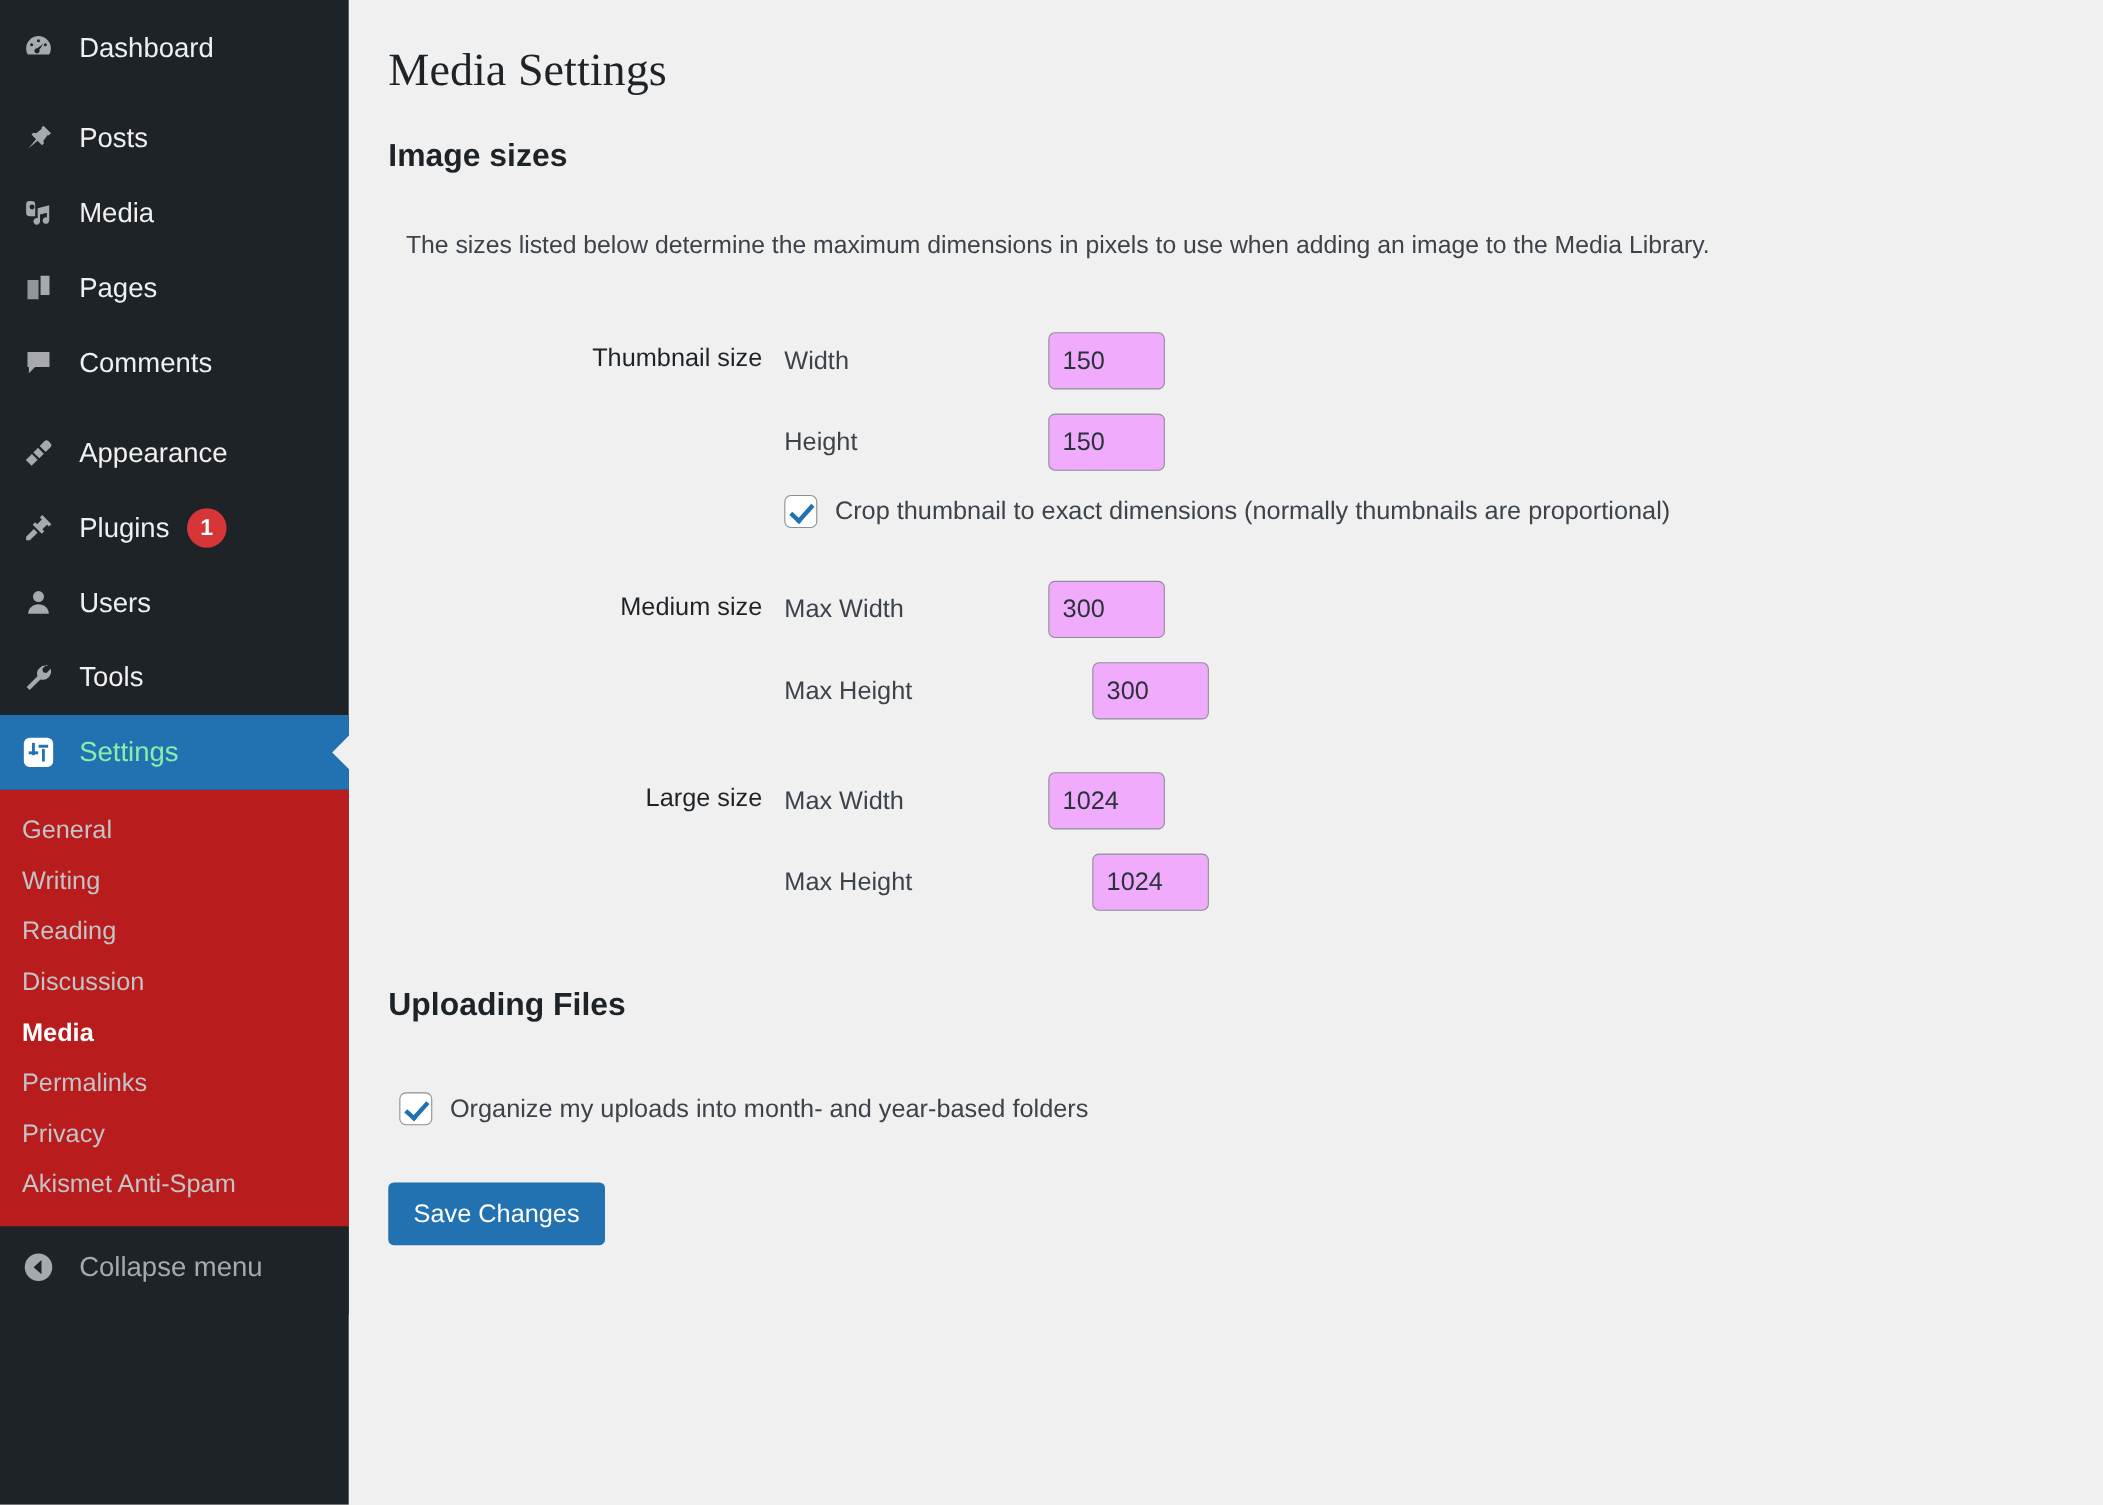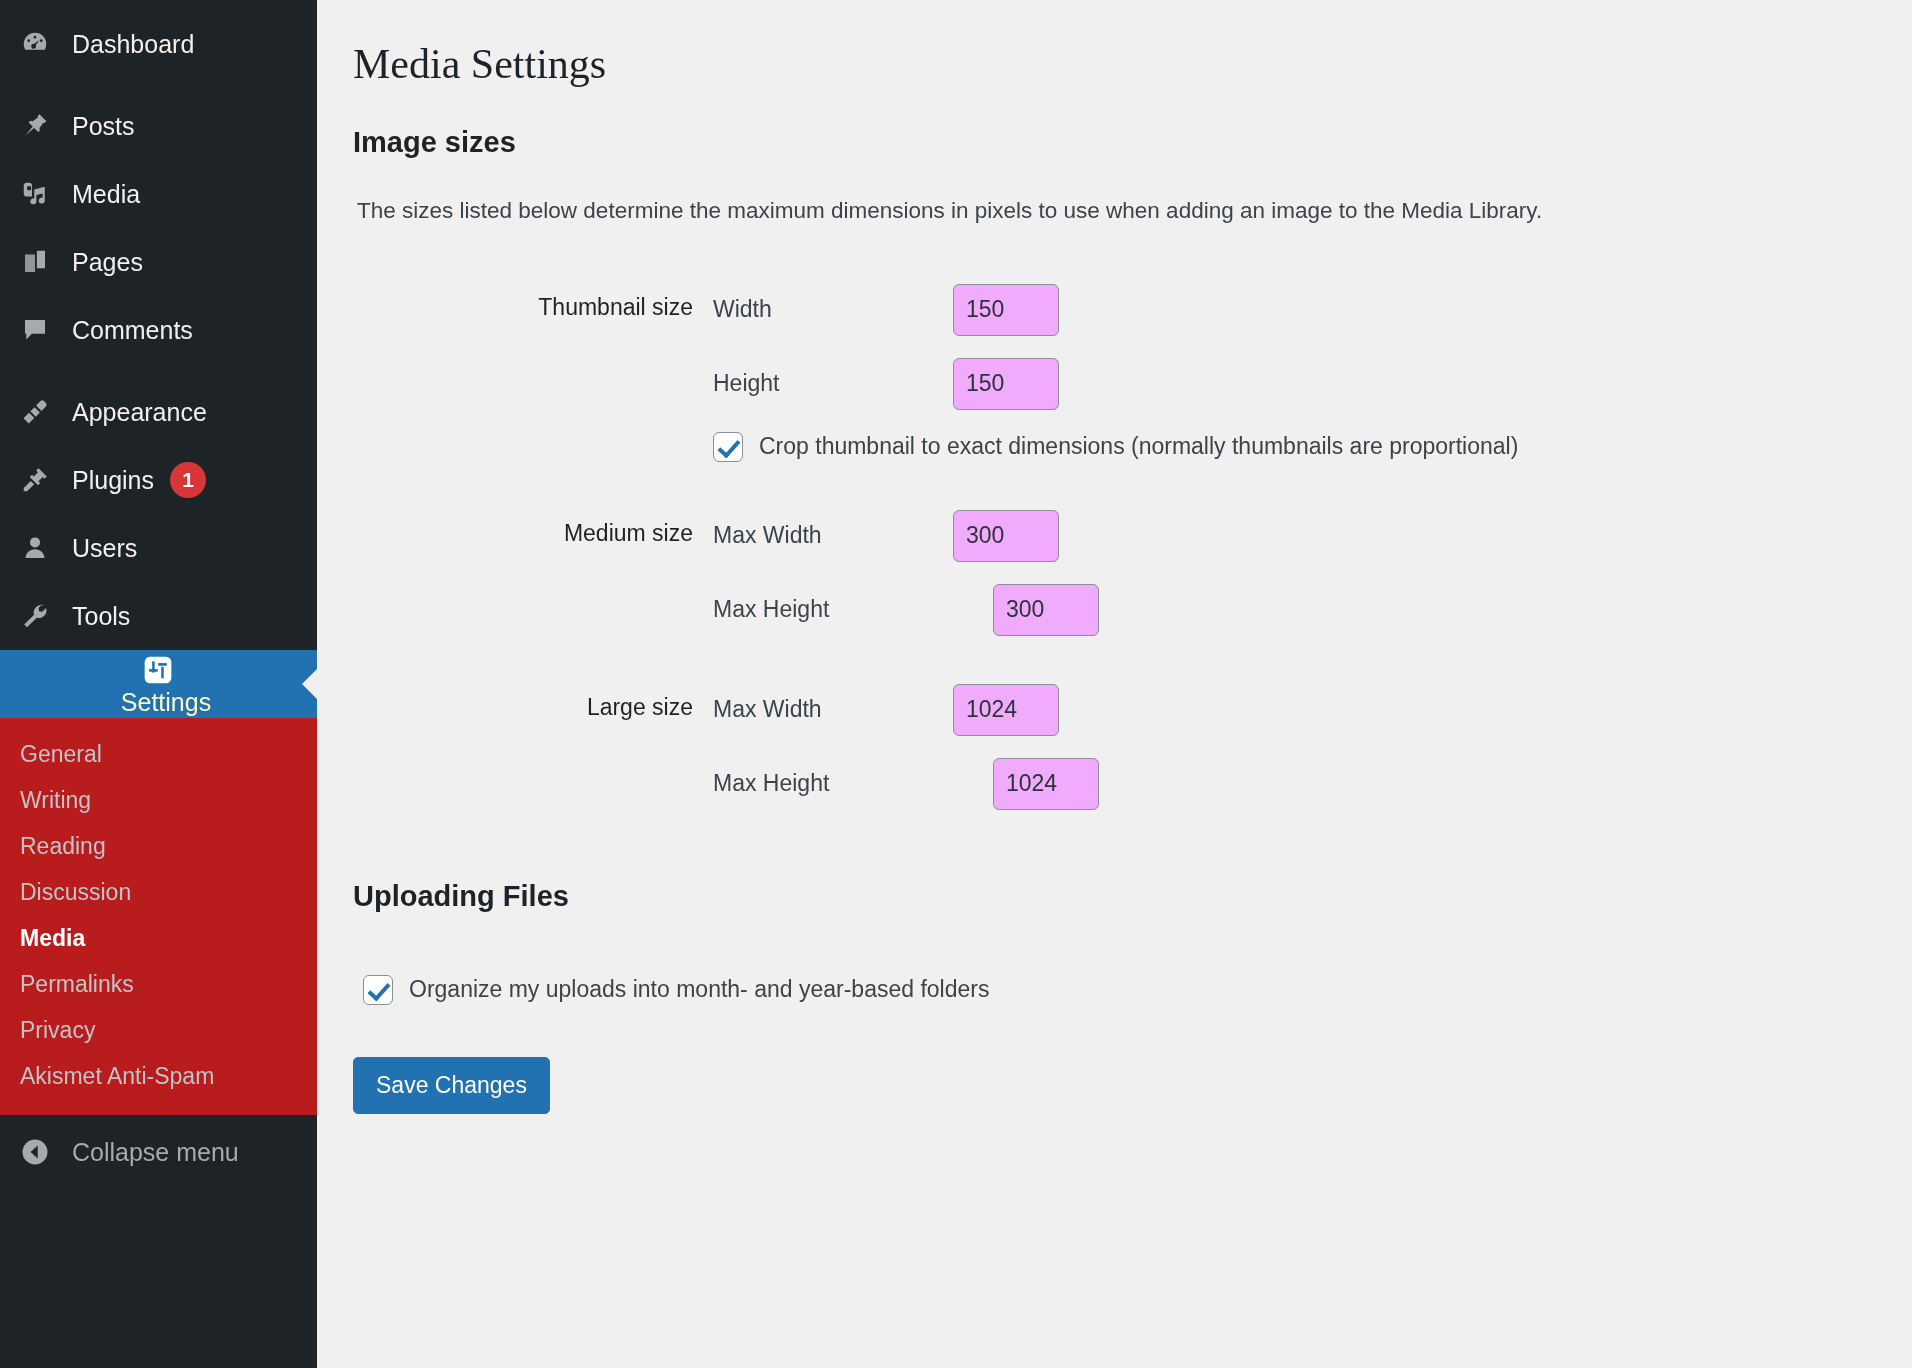--- a/index.html
+++ b/index.html
@@ -45,22 +45,21 @@
     display: flex;
     align-items: center;
     justify-content: center;
     margin-right: 17px;
     color: #a7aaad;
   }
   .menu-item .mi-icon svg { display: block; }
   .menu-item .mi-label { line-height: 1; white-space: nowrap; }
   .menu-item.current {
     background: #2271b1;
-    color: #fef9c3;
-    flex-direction: column;
+    color: #86efac;
   }
   .menu-item.current .mi-icon { color: #fff; }
   .menu-item.current .arrow-pointer {
     position: absolute;
     right: -1px;
     top: 50%;
     transform: translateY(-50%);
     width: 0; height: 0;
     border-top: 16px solid transparent;
     border-bottom: 16px solid transparent;
@@ -145,21 +144,21 @@
     font-weight: 700;
     color: #1d2327;
     margin: 0;
     padding: 0 0 28px 0;
     line-height: 1.4;
   }
   p.section-desc {
     font-size: 22.5px;
     line-height: 1.5;
     color: #3c434a;
-    margin: 4px;
+    margin: 16px;
     padding: 0 0 22px 0;
   }
 
   table.form-table { border-collapse: collapse; width: 100%; margin-top: 10px; }
   table.form-table > tbody > tr > th {
     width: 360px;
     text-align: right;
     vertical-align: top;
     font-size: 23px;
     font-weight: 400;

